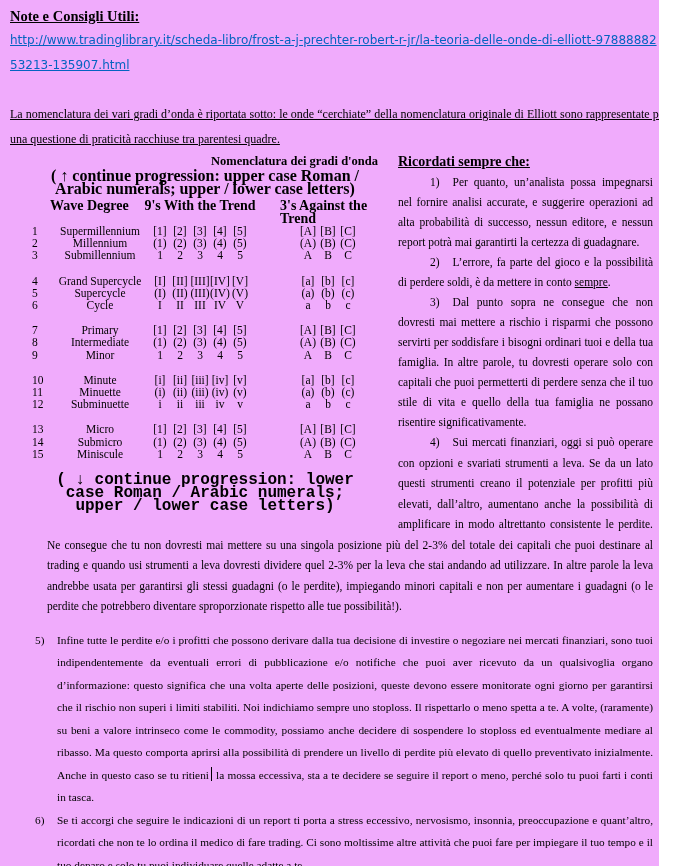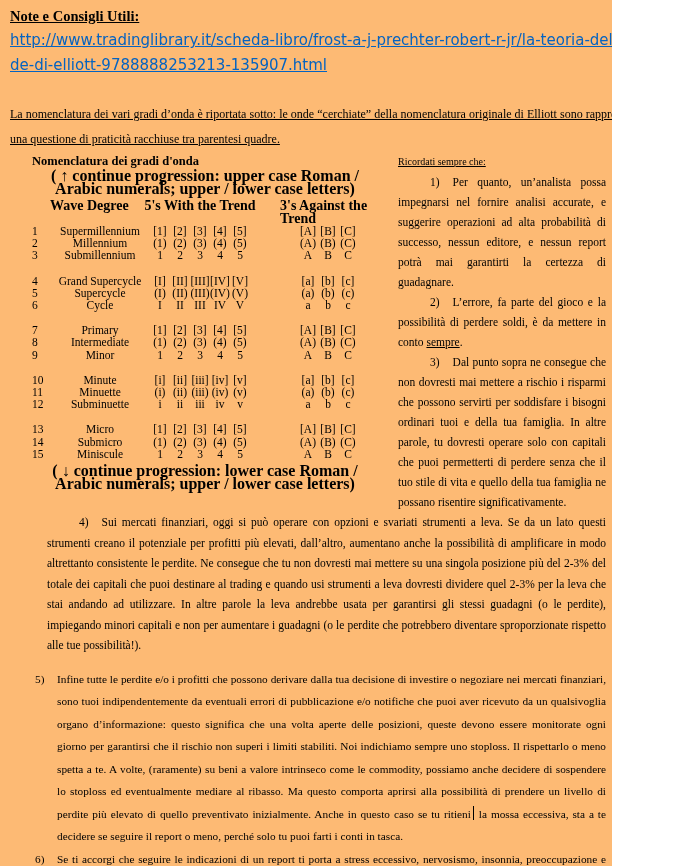--- a/index.html
+++ b/index.html
@@ -1,36 +1,36 @@
 <!DOCTYPE html>
 <html><head>
 <meta charset="utf-8">
 <style>
   * { box-sizing: border-box; margin: 0; padding: 0; }
   html, body { background: #ffffff; }
   .page {
     position: relative;
-    width: 612px; height: 866px;
+    width: 659px; height: 866px;
     overflow: hidden;
-    background: #fdba74;
+    background: #f0abfc;
     color: #000000;
     font-family: "Liberation Serif", serif;
     padding: 6px 6px 0 10px;
   }
   h1.doc-title {
     font-size: 14.5px; font-weight: bold;
     text-decoration: underline;
     line-height: 20px;
     margin-bottom: 2px;
   }
   .intro-line { font-size: 13px; line-height: 19px; }
   a.book-link {
     display: block;
     font-family: "DejaVu Sans", sans-serif;
-    font-size: 15px;
+    font-size: 12px;
     line-height: 25px;
     color: #0563C1;
     text-decoration: underline;
     width: 648px;
     overflow-wrap: anywhere;
     word-break: break-all;
     margin-bottom: 20px;
   }
   .nom-par {
     font-size: 12px; line-height: 25px;
@@ -38,42 +38,42 @@
     width: 658px;
     margin-top: 24px;
     text-decoration: underline;
   }
   .flow { position: relative; }
   .clear { clear: both; height: 0; }
 
   
   .tablewrap { float: left; width: 388px; margin-bottom: 2px; }
   .tinner { width: 346px; margin-left: 22px; }
-  .ttitle { text-align: left; font-size: 12.5px; font-weight: bold; line-height: 15px; margin-top: 2px; }
+  .ttitle { text-align: right; font-size: 12.5px; font-weight: bold; line-height: 15px; margin-top: 2px; }
   .tsub   { text-align: center; font-size: 16px;  font-weight: bold; line-height: 13px; }
   .wrow {
     display: grid;
     grid-template-columns: 18px 100px repeat(5, 20px) 48px repeat(3, 20px);
     font-size: 11.5px; line-height: 12.2px;
     align-items: start;
   }
   .wrow.gap { margin-top: 13px; }
   .whead { margin-top: 4px; font-weight: bold; font-size: 14px; line-height: 13px; }
   .h-name { grid-column: 2; }
   .h-with { grid-column: 3 / 8; justify-self: center; white-space: nowrap; }
   .h-against { grid-column: 9 / 12; justify-self: center; width: 96px; }
   .wnum  { text-align: left; }
   .wname { text-align: center; white-space: nowrap; }
   .wcell { text-align: center; white-space: nowrap; }
   .wspacer {}
-  .tfoot { margin-top: 4px; width: 330px; margin-left: auto; margin-right: auto; }
+  .tfoot { margin-top: 14px; width: 330px; margin-left: auto; margin-right: auto; font-family: Liberation Mono, monospace; }
 
   
   .advhead {
-    font-size: 10px; font-weight: normal;
+    font-size: 14px; font-weight: bold;
     text-decoration: underline;
     line-height: 20px;
   }
   .adv {
     font-size: 11.5px; line-height: 20px;
     text-align: justify;
     text-indent: 32px;
   }
   .adv .inum { padding-right: 13px; }
   .adv.cont { margin-left: 37px; line-height: 20.5px; }
@@ -109,21 +109,21 @@
   <p class="nom-par">La nomenclatura dei vari gradi d’onda è riportata sotto: le onde “cerchiate” della nomenclatura originale di Elliott sono rappresentate per una questione di praticità racchiuse tra parentesi quadre.</p>
 
   <div class="flow">
 
     <div class="tablewrap">
       <div class="tinner">
         <div class="ttitle">Nomenclatura dei gradi d'onda</div>
         <div class="tsub">( ↑ continue progression: upper case Roman / Arabic numerals; upper / lower case letters)</div>
         <div class="wrow whead">
           <span class="h-name">Wave Degree</span>
-          <span class="h-with">5's With the Trend</span>
+          <span class="h-with">9's With the Trend</span>
           <span class="h-against">3's Against the Trend</span>
         </div>
         <div id="wave-rows">
             <div class="wrow">
               <span class="wnum">1</span>
               <span class="wname">Supermillennium</span>
               <span class="wcell">[1]</span>
               <span class="wcell">[2]</span>
               <span class="wcell">[3]</span>
               <span class="wcell">[4]</span>

